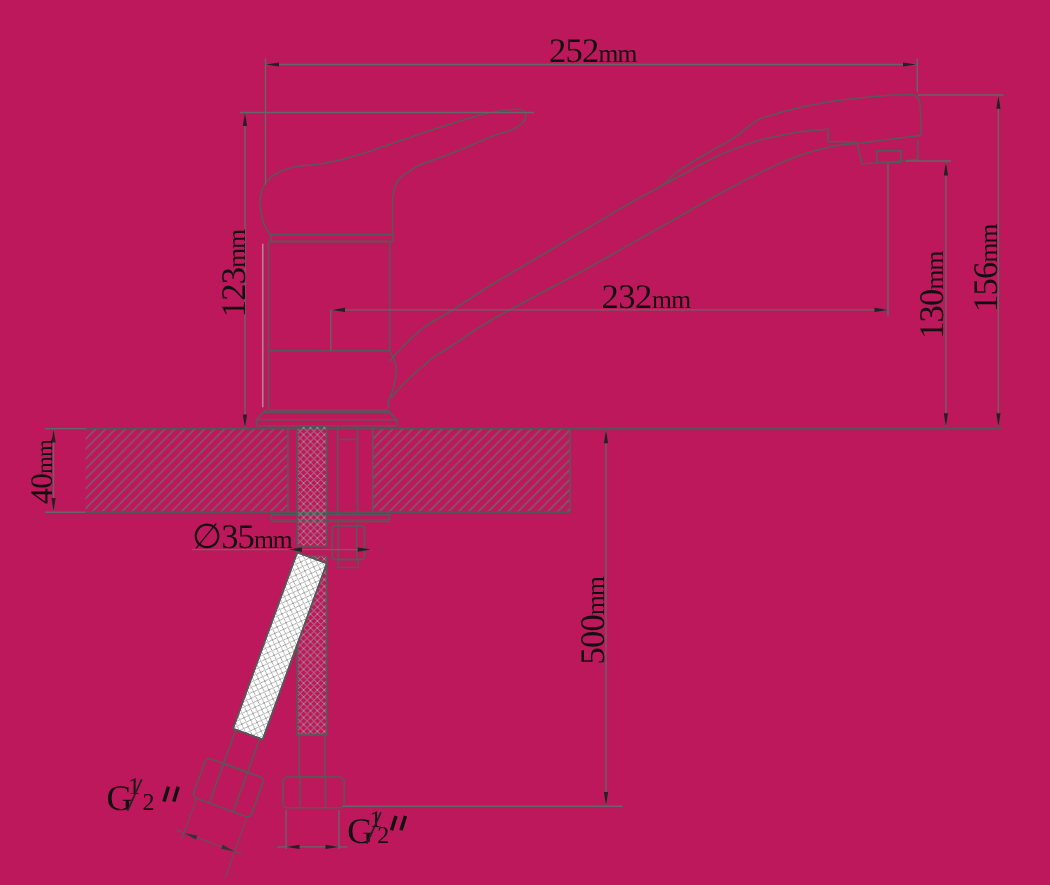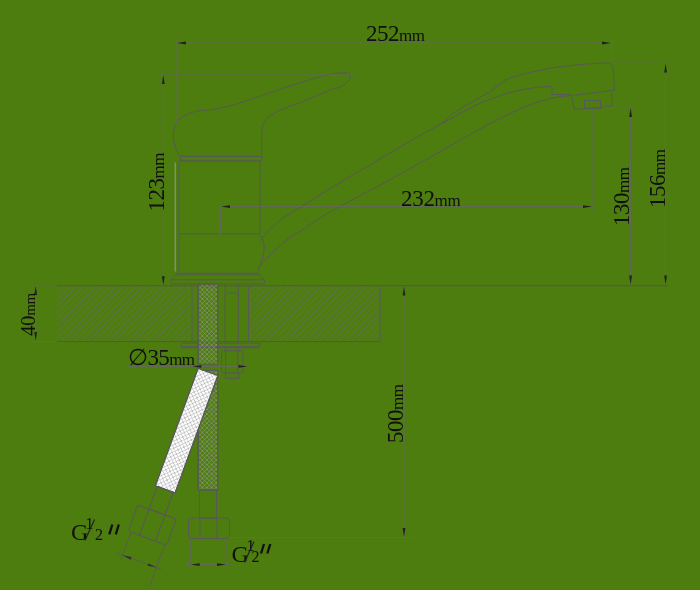--- a/index.html
+++ b/index.html
@@ -1,16 +1,16 @@
 <!DOCTYPE html>
 <html><head>
 <meta charset="utf-8">
 <style>
   html,body{margin:0;padding:0;background:#fff;}
-  #wrap{width:700px;height:590px;position:relative;background:#4d7c0f;overflow:hidden;}
+  #wrap{width:700px;height:590px;position:relative;background:#be185d;overflow:hidden;}
   svg{position:absolute;top:0;left:0;}
   text{font-family:"Liberation Serif",serif;fill:#101010;}
 </style>
 </head>
 <body>
 <div id="wrap">
 <svg width="700" height="590" viewBox="0 0 700 590">
 <defs>
   <pattern id="hatch" width="6.6" height="6.6" patternUnits="userSpaceOnUse">
     <path d="M-1.65,1.65 L1.65,-1.65 M0,6.6 L6.6,0 M4.95,8.25 L8.25,4.95" stroke="#6a6a6a" stroke-width="0.85" fill="none"></path>

